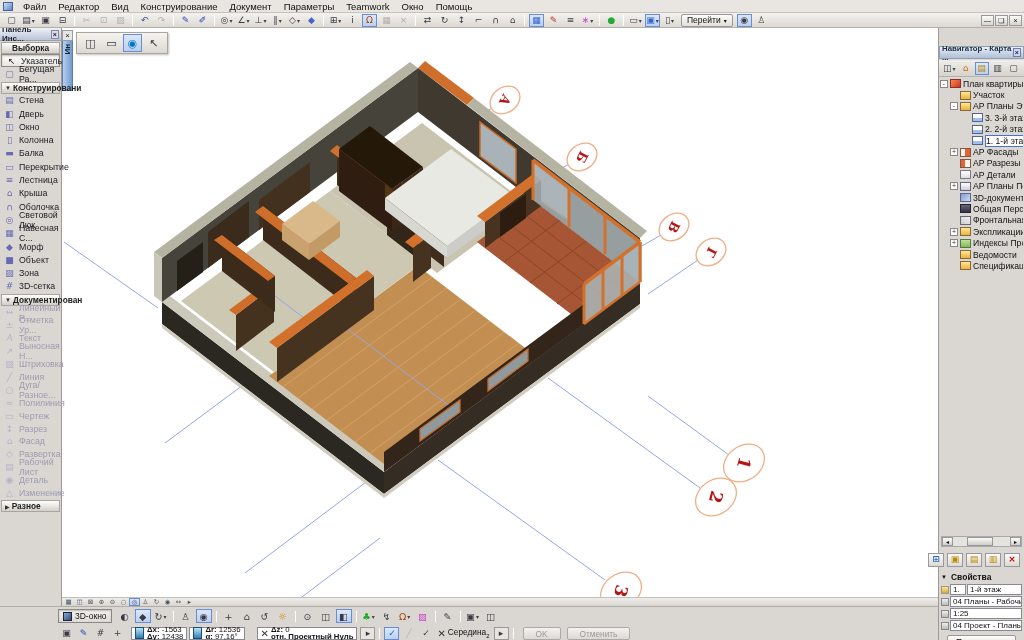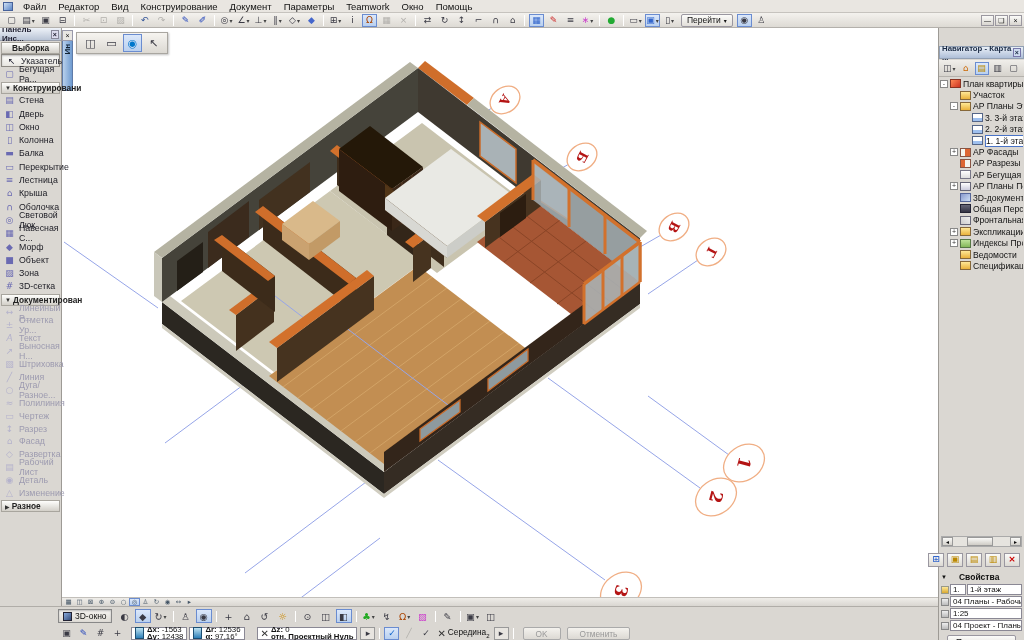--- a/index.html
+++ b/index.html
@@ -69,21 +69,21 @@
   .ni-cam{background:linear-gradient(#667,#334);border-color:#223}
   .ni-axon{background:linear-gradient(45deg,#cccccc,#f0f0f0);border-color:#667}
   .ni-index{background:linear-gradient(#bde39a,#84b85a);border-color:#557744}
   .nsel{border:1px solid #4a74c8;background:#fff;padding-right:2px}
   #navhscroll{position:absolute;left:2px;right:2px;top:508px;height:11px;border:1px solid #aaa;background:#e6e4df;display:flex}
   #navhscroll .ar{width:11px;height:9px;background:linear-gradient(#fafaf8,#d4d1cb);border:1px solid #999;font-size:6px;line-height:8px;text-align:center}
   #navhscroll .thumb{width:26px;height:9px;background:linear-gradient(#fafaf8,#cfccc6);border:1px solid #999;margin-left:14px}
   #navactions{position:absolute;right:3px;top:524px;display:flex}
   #navactions .ib{min-width:16px;height:14px;border:1px solid #9a97a0;background:linear-gradient(#fbfbf9,#dcd9d3);margin-left:2px;font-weight:bold}
   #props{position:absolute;left:2px;right:2px;top:543px}
-  #prophead{display:flex;align-items:center;gap:12px;font-size:8.5px;font-weight:bold;height:12px}
+  #prophead{display:flex;align-items:center;gap:4px;font-size:8.5px;font-weight:bold;height:12px}
   #prophead .tri{font-size:6px}
   .prow{display:flex;align-items:center;gap:1px;margin-top:1px}
   .prow .pic{width:8px;height:8px;flex:none;border:1px solid #998;background:linear-gradient(#ffe896,#d8a830)}
   .prow .pic.g{background:linear-gradient(#eee,#bbb);border-color:#888}
   .pfield{flex:1;height:11px;background:#fff;border:1px solid #8a8archive?;border:1px solid #8a8894;font-size:8px;padding:0 2px;line-height:10px;overflow:hidden;white-space:nowrap}
   .pfield.small{flex:0 0 16px}
   #parambtn{position:absolute;left:8px;right:8px;top:607px;height:14px;border:1px solid #9a97a0;border-radius:2px;background:linear-gradient(#fcfcfa,#dcd9d3);font-size:8.3px;text-align:center;line-height:13px}
   
   #bottombar{position:absolute;left:0;top:606px;width:938px;height:50px;background:#dad7d2;border-top:1px solid #b0ada8;z-index:25}
   #row3d{position:absolute;left:58px;top:1px;height:16px;display:flex;align-items:center}
@@ -559,21 +559,21 @@
         <span>АР Фасады</span>
       </div>
     <div class="nrow" style="padding-left:10px">
         <span class="spc"></span>
         <i class="ni ni-sect"></i>
         <span>АР Разрезы</span>
       </div>
     <div class="nrow" style="padding-left:10px">
         <span class="spc"></span>
         <i class="ni ni-detail"></i>
-        <span>АР Бегущая</span>
+        <span>АР Детали</span>
       </div>
     <div class="nrow" style="padding-left:10px">
         <span class="exp">+</span>
         <i class="ni ni-ceil"></i>
         <span>АР Планы Потолко</span>
       </div>
     <div class="nrow" style="padding-left:10px">
         <span class="spc"></span>
         <i class="ni ni-doc3d"></i>
         <span>3D-документы</span>

